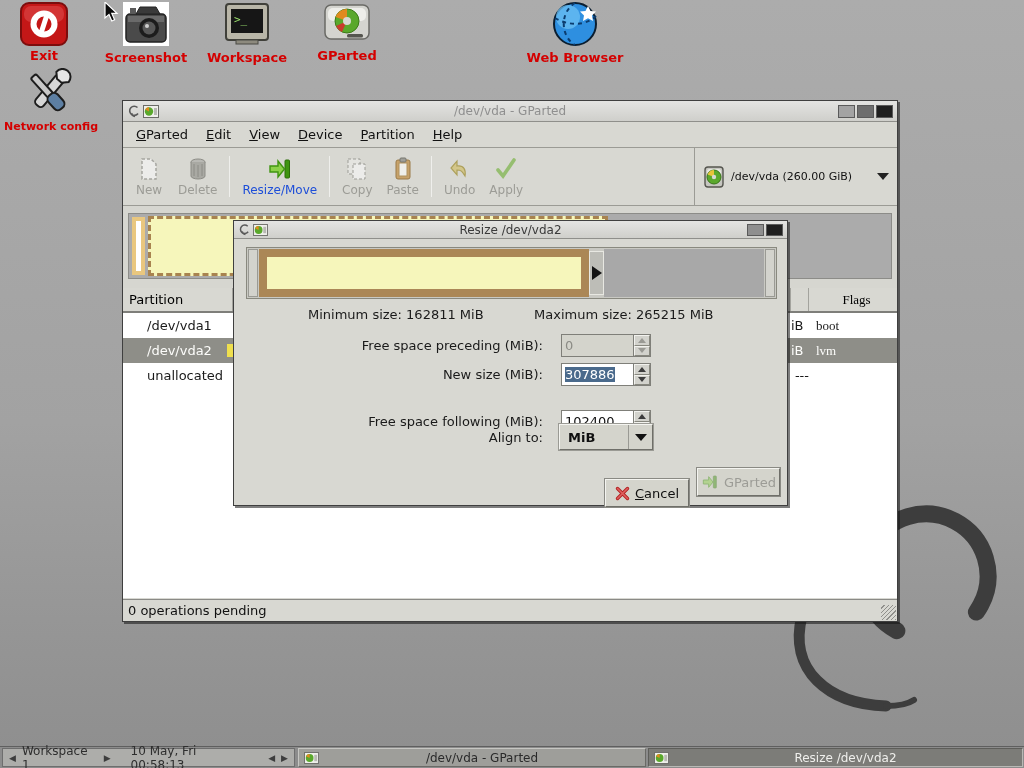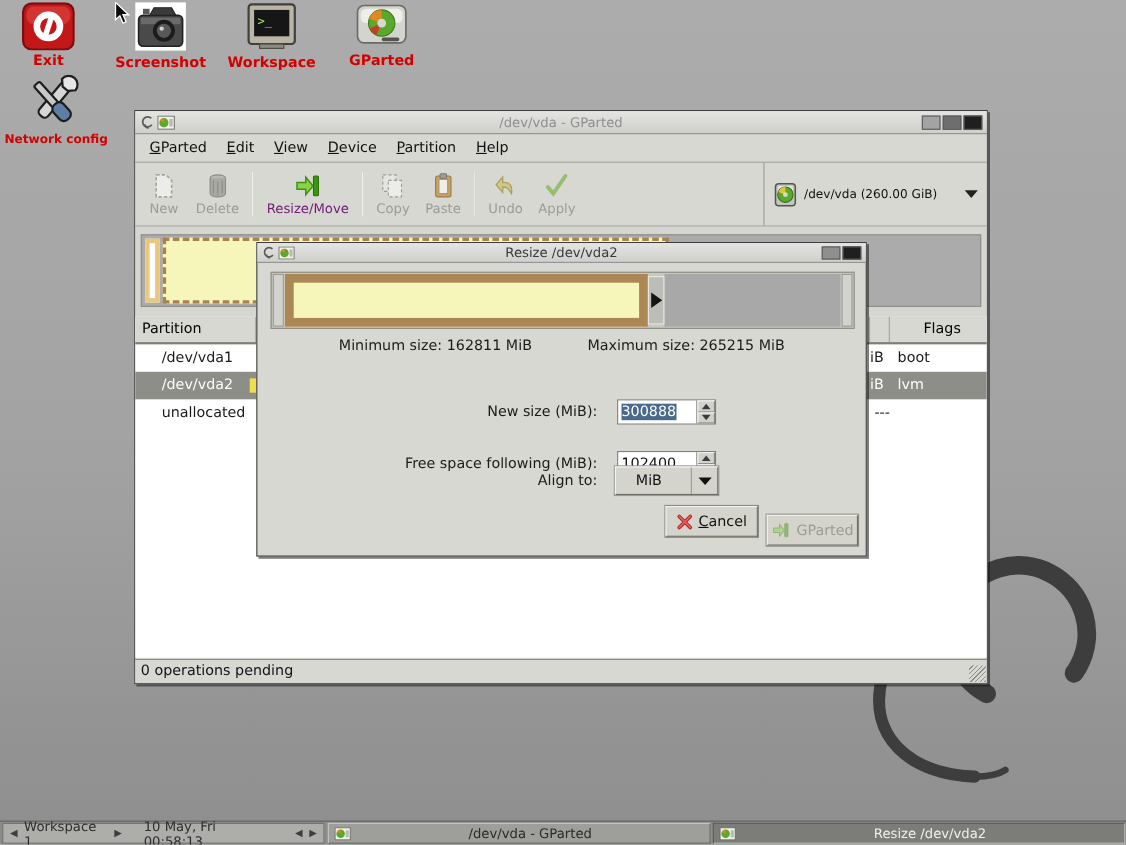--- a/index.html
+++ b/index.html
@@ -33,21 +33,21 @@
   .menubar { height:26px; display:flex; align-items:center; padding:0 4px; background:#d8d8d2;
              border-bottom:1px solid #9b9b95; }
   .menu-item { font-size:13px; color:#111; padding:3px 9px; display:inline-block; }
   .mn { display:inline-block; }
   .mn::first-letter { text-decoration:underline; }
   .toolbar { height:58px; display:flex; align-items:stretch; background:#d8d8d2;
              border-bottom:1px solid #9b9b95; padding:2px 4px; position:relative; }
   .tbtn { display:flex; flex-direction:column; align-items:center; justify-content:center;
           padding:2px 7px; min-width:44px; gap:2px; }
   .tbtn .tlabel { font-size:12px; color:#9c9c96; white-space:nowrap; }
-  .tbtn.enabled .tlabel { color:#701a75; }
+  .tbtn.enabled .tlabel { color:#1d4ed8; }
   .tsep { width:1px; background:#aeaea8; border-right:1px solid #efefec; margin:6px 5px; }
   .devicebox { position:absolute; right:0; top:0; bottom:0; width:203px;
                border-left:1px solid #9b9b95; display:flex; align-items:center; padding:0 8px; gap:6px; }
   .devicebox .dtext { font-size:11px; color:#111; white-space:nowrap; }
   .devicebox .arrow { margin-left:auto; width:0; height:0; border-left:6px solid transparent;
                       border-right:6px solid transparent; border-top:7px solid #222; }
   
   .diskview { position:relative; height:82px; background:#d6d6d0; padding:7px 5px; }
   .diskview .track { position:relative; height:66px; background:#ababab; border:1px solid #8c8c88; }
   .part-vda1 { position:absolute; left:3px; top:3px; width:13px; height:58px;
@@ -56,21 +56,21 @@
                background:#f6f6bb; border:3px dashed #a8834f; }
   
   .ptable { background:#fff; height:310px; position:relative; }
   .thead { display:flex; height:25px; background:#d8d8d2; border-bottom:2px solid #7e7e7a; font-size:13px; }
   .thcell { border-right:1px solid #a3a39d; display:flex; align-items:center; }
   .trow { display:flex; height:25px; align-items:center; font-size:13px; color:#1a1a1a; position:relative; }
   .trow.selected { background:#8e8e88; color:#fdfdfb; }
   .c-part { width:110px; padding-left:24px; }
   .c-mid  { flex:1; }
   .c-suffix { width:18px; }
-  .c-flags { width:88px; padding-left:7px; }
+  .c-flags { width:88px; padding-left:7px;font-family:Liberation Serif, serif; }
   .swatch { position:absolute; left:104px; top:6px; width:6px; height:13px; background:#efdf4e; }
   .statusbar { position:absolute; left:0; right:0; bottom:0; height:22px; background:#d8d8d2;
                border-top:1px solid #8a8a86; font-size:13px; color:#111;
                display:flex; align-items:center; padding:0 5px; }
   .grip { position:absolute; right:1px; bottom:1px; width:15px; height:15px;
           background:repeating-linear-gradient(135deg,#d8d8d2 0 2px,#8f8f8b 2px 3px); }
   
   #resize-dialog { left:233px; top:220px; width:555px; height:286px; }
   #resize-dialog .titlebar { height:18px; }
   #resize-dialog .ttext { color:#3a3a3a; }
@@ -99,28 +99,28 @@
   .spincol { width:17px; border-left:1px solid #7f7f79; display:flex; flex-direction:column; }
   .spbtn { flex:1; background:#d2d2cc; display:flex; align-items:center; justify-content:center;
            border:1px solid; border-color:#f2f2ee #88887f #88887f #f2f2ee; }
   .up-tri { width:0; height:0; border-left:4px solid transparent; border-right:4px solid transparent; border-bottom:5px solid #3c3c3c; }
   .dn-tri { width:0; height:0; border-left:4px solid transparent; border-right:4px solid transparent; border-top:5px solid #3c3c3c; }
   .spin.disabled .up-tri { border-bottom-color:#9a9a94; }
   .spin.disabled .dn-tri { border-top-color:#9a9a94; }
   .combo { position:absolute; left:325px; top:0; width:94px; height:26px; background:#d4d4cc;
            border:1px solid; border-color:#f4f4f0 #6f6f69 #6f6f69 #f4f4f0; box-shadow:0 0 0 1px #9a9a94;
            display:flex; align-items:center; }
-  .combo .cval { flex:1; font-size:13px; padding-left:18px; color:#101010; }
+  .combo .cval { flex:1; font-size:13px; padding-left:8px; color:#101010;font-weight:bold; }
   .combo .cbtn { width:24px; align-self:stretch; border-left:1px solid #9a9a94;
                  display:flex; align-items:center; justify-content:center; }
   .combo .cbtn .dn { width:0; height:0; border-left:6px solid transparent; border-right:6px solid transparent; border-top:7px solid #111; }
   .dlgbtn { position:absolute; height:28px; background:#d4d4cc; border:1px solid;
             border-color:#f4f4f0 #6f6f69 #6f6f69 #f4f4f0; box-shadow:0 0 0 1px #8a8a84;
             display:flex; align-items:center; justify-content:center; gap:5px; font-size:13px; }
-  #btn-cancel { left:371px; top:239px; width:84px; color:#101010; }
+  #btn-cancel { left:371px; top:258px; width:84px; color:#101010; }
   #btn-resize { left:463px; top:247px; width:83px; color:#9c9c96; }
   
   #taskbar { position:absolute; left:0; bottom:0; width:1024px; height:22px; background:#8c8c8c;
              border-top:1px solid #5f5f5f; display:flex; align-items:stretch; }
   #tb-left { width:293px; margin:1px 2px; background:#adadaa; border:1px solid #6e6e6e;
              display:flex; align-items:center; gap:6px; padding:0 6px; font-size:12px; color:#2e2e2e; }
   .ws-arrow { font-size:9px; color:#3d3d3d; }
   .taskbtn { margin:1px 1px; display:flex; align-items:center; gap:5px; padding:0 5px; font-size:12px; }
   #task1 { width:348px; background:#9e9e9a; border:1px solid; border-color:#c6c6c2 #6a6a66 #6a6a66 #c6c6c2; color:#2a2a2a; }
   #task2 { flex:1; background:#7c7c78; border:1px solid; border-color:#5e5e5a #b9b9b5 #b9b9b5 #5e5e5a; color:#efefec; }
@@ -181,20 +181,32 @@
       <circle cx="26" cy="19" r="12" fill="#5aa82c" stroke="#3c7a18"></circle>
       <path d="M26 19 L14.5 15 A12 12 0 0 1 26 7 Z" fill="#e08a1e"></path>
       <path d="M26 19 L21 30 A12 12 0 0 1 15 24 Z" fill="#c83c2c"></path>
       <circle cx="26" cy="19" r="4" fill="#d8d8d2"></circle>
       <rect x="26" y="32" width="16" height="3.5" rx="1.5" fill="#55554f"></rect>
     </svg>
     <span class="lbl">GParted</span>
   </div>
 
 
+  <div class="dicon" style="left:512px; top:0px; width:126px;">
+    <svg class="ic" width="54" height="48" viewBox="0 0 54 48">
+      <circle cx="27" cy="24" r="21" fill="#2e8fe0" stroke="#0b1e30" stroke-width="2"></circle>
+      <circle cx="20" cy="17" r="12" fill="#6cc0f4" opacity="0.75"></circle>
+      <g stroke="#0c3c6e" stroke-width="2" fill="none" stroke-dasharray="4 4">
+        <path d="M27 3 C 12 12, 12 36, 27 45"></path>
+        <path d="M7 18 C 20 26, 38 26, 48 16"></path>
+      </g>
+      <path d="M40 6 l2.5 5 5.5 .5 -4 4 1 5.5 -5 -2.8 -5 2.8 1 -5.5 -4 -4 5.5 -.5 Z" fill="#ffffff"></path>
+    </svg>
+    <span class="lbl">Web Browser</span>
+  </div>
 
   <div class="dicon dicon-small" style="left:4px; top:68px; width:90px;">
     <svg class="ic" width="60" height="50" viewBox="0 0 60 50">
       <g transform="rotate(40 30 25)">
         <rect x="24" y="4" width="10" height="38" rx="4" fill="#d6d6d6" stroke="#1d1d1d" stroke-width="2"></rect>
         <path d="M22 4 a8 8 0 0 1 16 0 l-5 5 h-6 Z" fill="#e6e6e6" stroke="#1d1d1d" stroke-width="2"></path>
       </g>
       <g transform="rotate(-42 30 25)">
         <rect x="26" y="2" width="7" height="26" rx="2" fill="#c8c8c8" stroke="#1d1d1d" stroke-width="2"></rect>
         <rect x="23.5" y="27" width="12" height="18" rx="5" fill="#5d7fa3" stroke="#1d1d1d" stroke-width="2"></rect>
@@ -376,25 +388,39 @@
           </div>
       </div>
       <div class="rgrip"></div>
     </div>
 
     <div class="minmax">
       <span class="minlab">Minimum size: 162811 MiB</span>
       <span class="maxlab">Maximum size: 265215 MiB</span>
     </div>
 
+    <div class="frow" style="top:113px;">
+      <span class="flabel">Free space preceding (MiB):</span>
+      <div class="spin disabled">
+        <span class="val">0</span>
+        <span class="spincol">
+          <span class="spbtn">
+              <span class="up-tri"></span>
+            </span>
+          <span class="spbtn">
+              <span class="dn-tri"></span>
+            </span>
+        </span>
+      </div>
+    </div>
 
     <div class="frow" style="top:142px;">
       <span class="flabel">New size (MiB):</span>
       <div class="spin">
-        <span class="val"><span class="sel">300888</span></span>
+        <span class="val"><span class="sel">307886</span></span>
         <span class="spincol">
           <span class="spbtn">
               <span class="up-tri"></span>
             </span>
           <span class="spbtn">
               <span class="dn-tri"></span>
             </span>
         </span>
       </div>
     </div>

